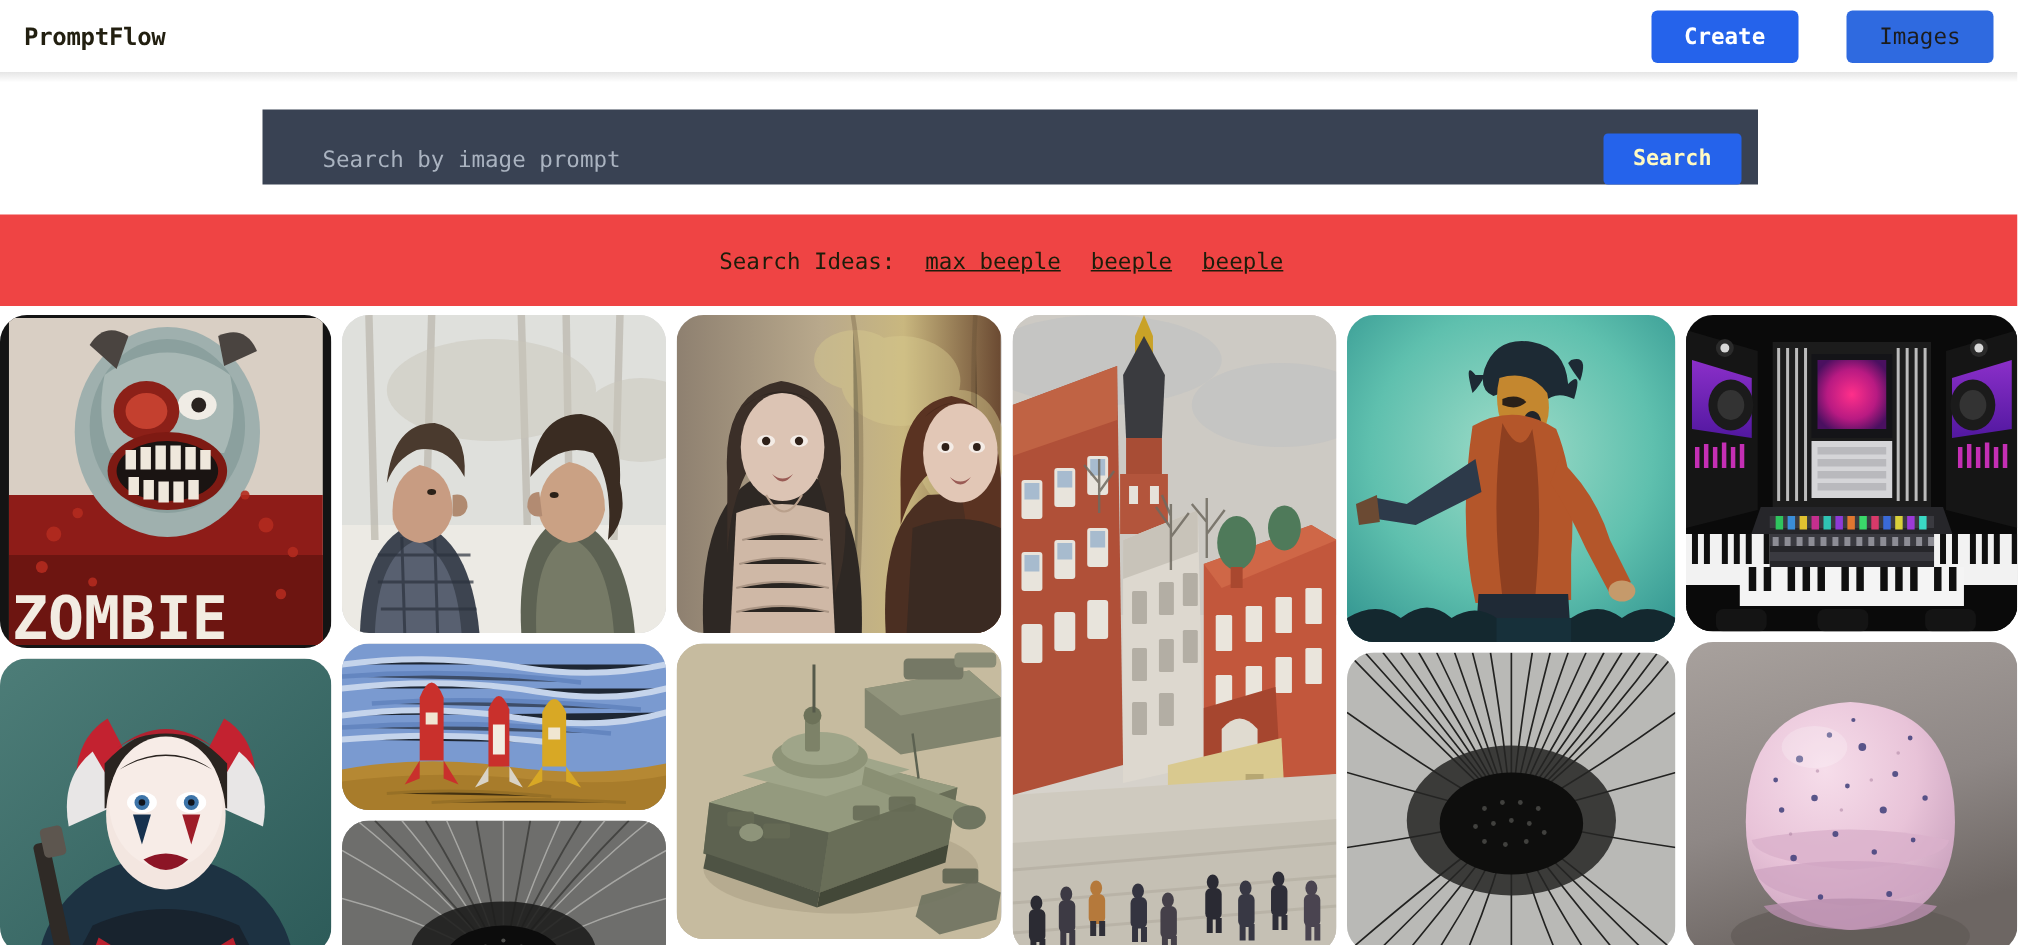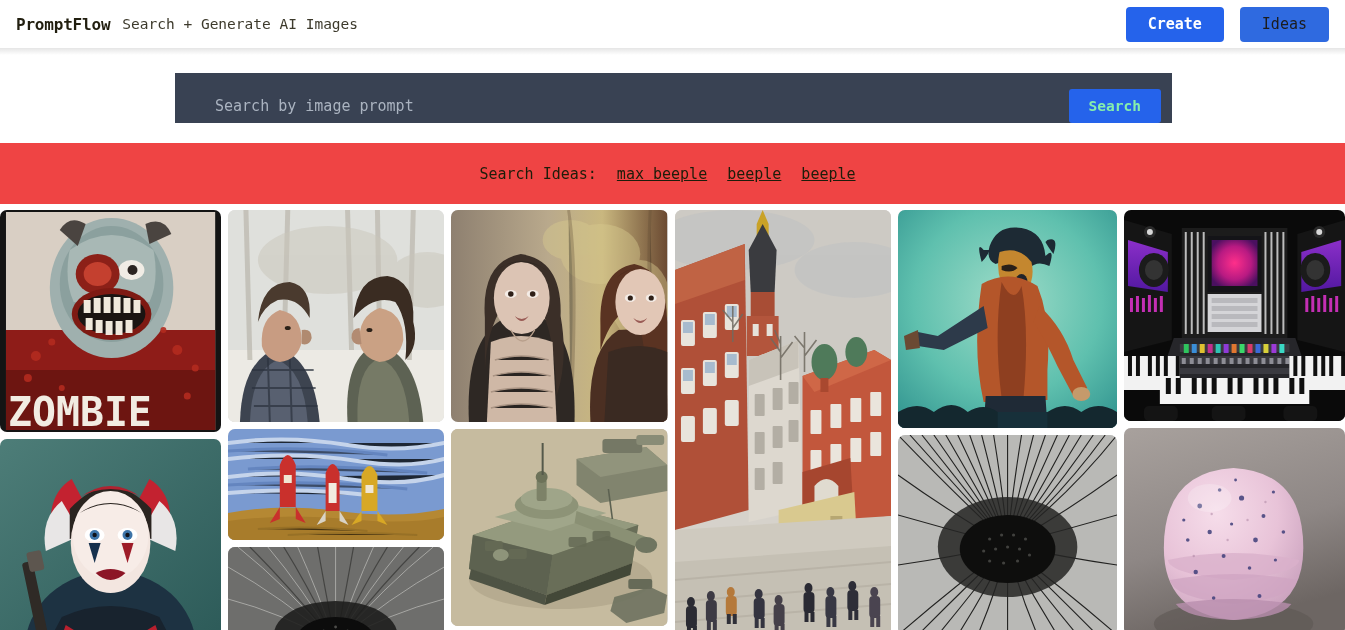--- a/index.html
+++ b/index.html
@@ -37,21 +37,21 @@
     letter-spacing: -0.2px;
     white-space: nowrap;
   }
   .tagline {
     font-size: 14.5px;
     color: #3d3a2c;
     margin-left: 12px;
     white-space: nowrap;
   }
   .header-spacer { flex: 1 1 auto; }
-  .hdr-btns { display: flex; align-items: center; gap: 16px; }
+  .hdr-btns { display: flex; align-items: center; gap: 32px; }
   .btn {
     border: none;
     border-radius: 4px;
     font-family: inherit;
     cursor: pointer;
     line-height: 1;
   }
   .btn-create {
     background: #2563eb;
     color: #ffffff;
@@ -90,21 +90,21 @@
     border: none;
     outline: none;
     color: #e8ecf2;
     font-family: inherit;
     font-size: 15px;
     padding-left: 40px;
   }
   .search-input::placeholder { color: #aab3c0; opacity: 1; }
   .btn-search {
     background: #2563eb;
-    color: #86efac;
+    color: #fef9c3;
     font-size: 14.5px;
     font-weight: bold;
     padding: 0 20px;
     height: 34px;
     border-radius: 3px;
   }
 
   
   .ideas {
     height: 61px;
@@ -132,39 +132,38 @@
     height: 426px;
     overflow: hidden;
   }
   .col {
     display: flex;
     flex-direction: column;
     gap: 7px;
     overflow: hidden;
   }
   .tile {
-    border-radius: 7px;
+    border-radius: 18px;
     overflow: hidden;
     position: relative;
     cursor: pointer;
     flex: none;
     background: #ddd;
   }
   .tile svg { display: block; width: 100%; height: 100%; }
 </style>
 </head>
 <body>
 
 <div class="header">
   <span class="brand">PromptFlow</span>
-  <span class="tagline">Search + Generate AI Images</span>
   <span class="header-spacer"></span>
   <div class="hdr-btns">
     <button class="btn btn-create">Create</button>
-    <button class="btn btn-login">Ideas</button>
+    <button class="btn btn-login">Images</button>
   </div>
 </div>
 
 <div class="search-zone">
   <div class="search-bar">
     <input class="search-input" type="text" placeholder="Search by image prompt" style="">
     <button class="btn btn-search">Search</button>
   </div>
 </div>
 

